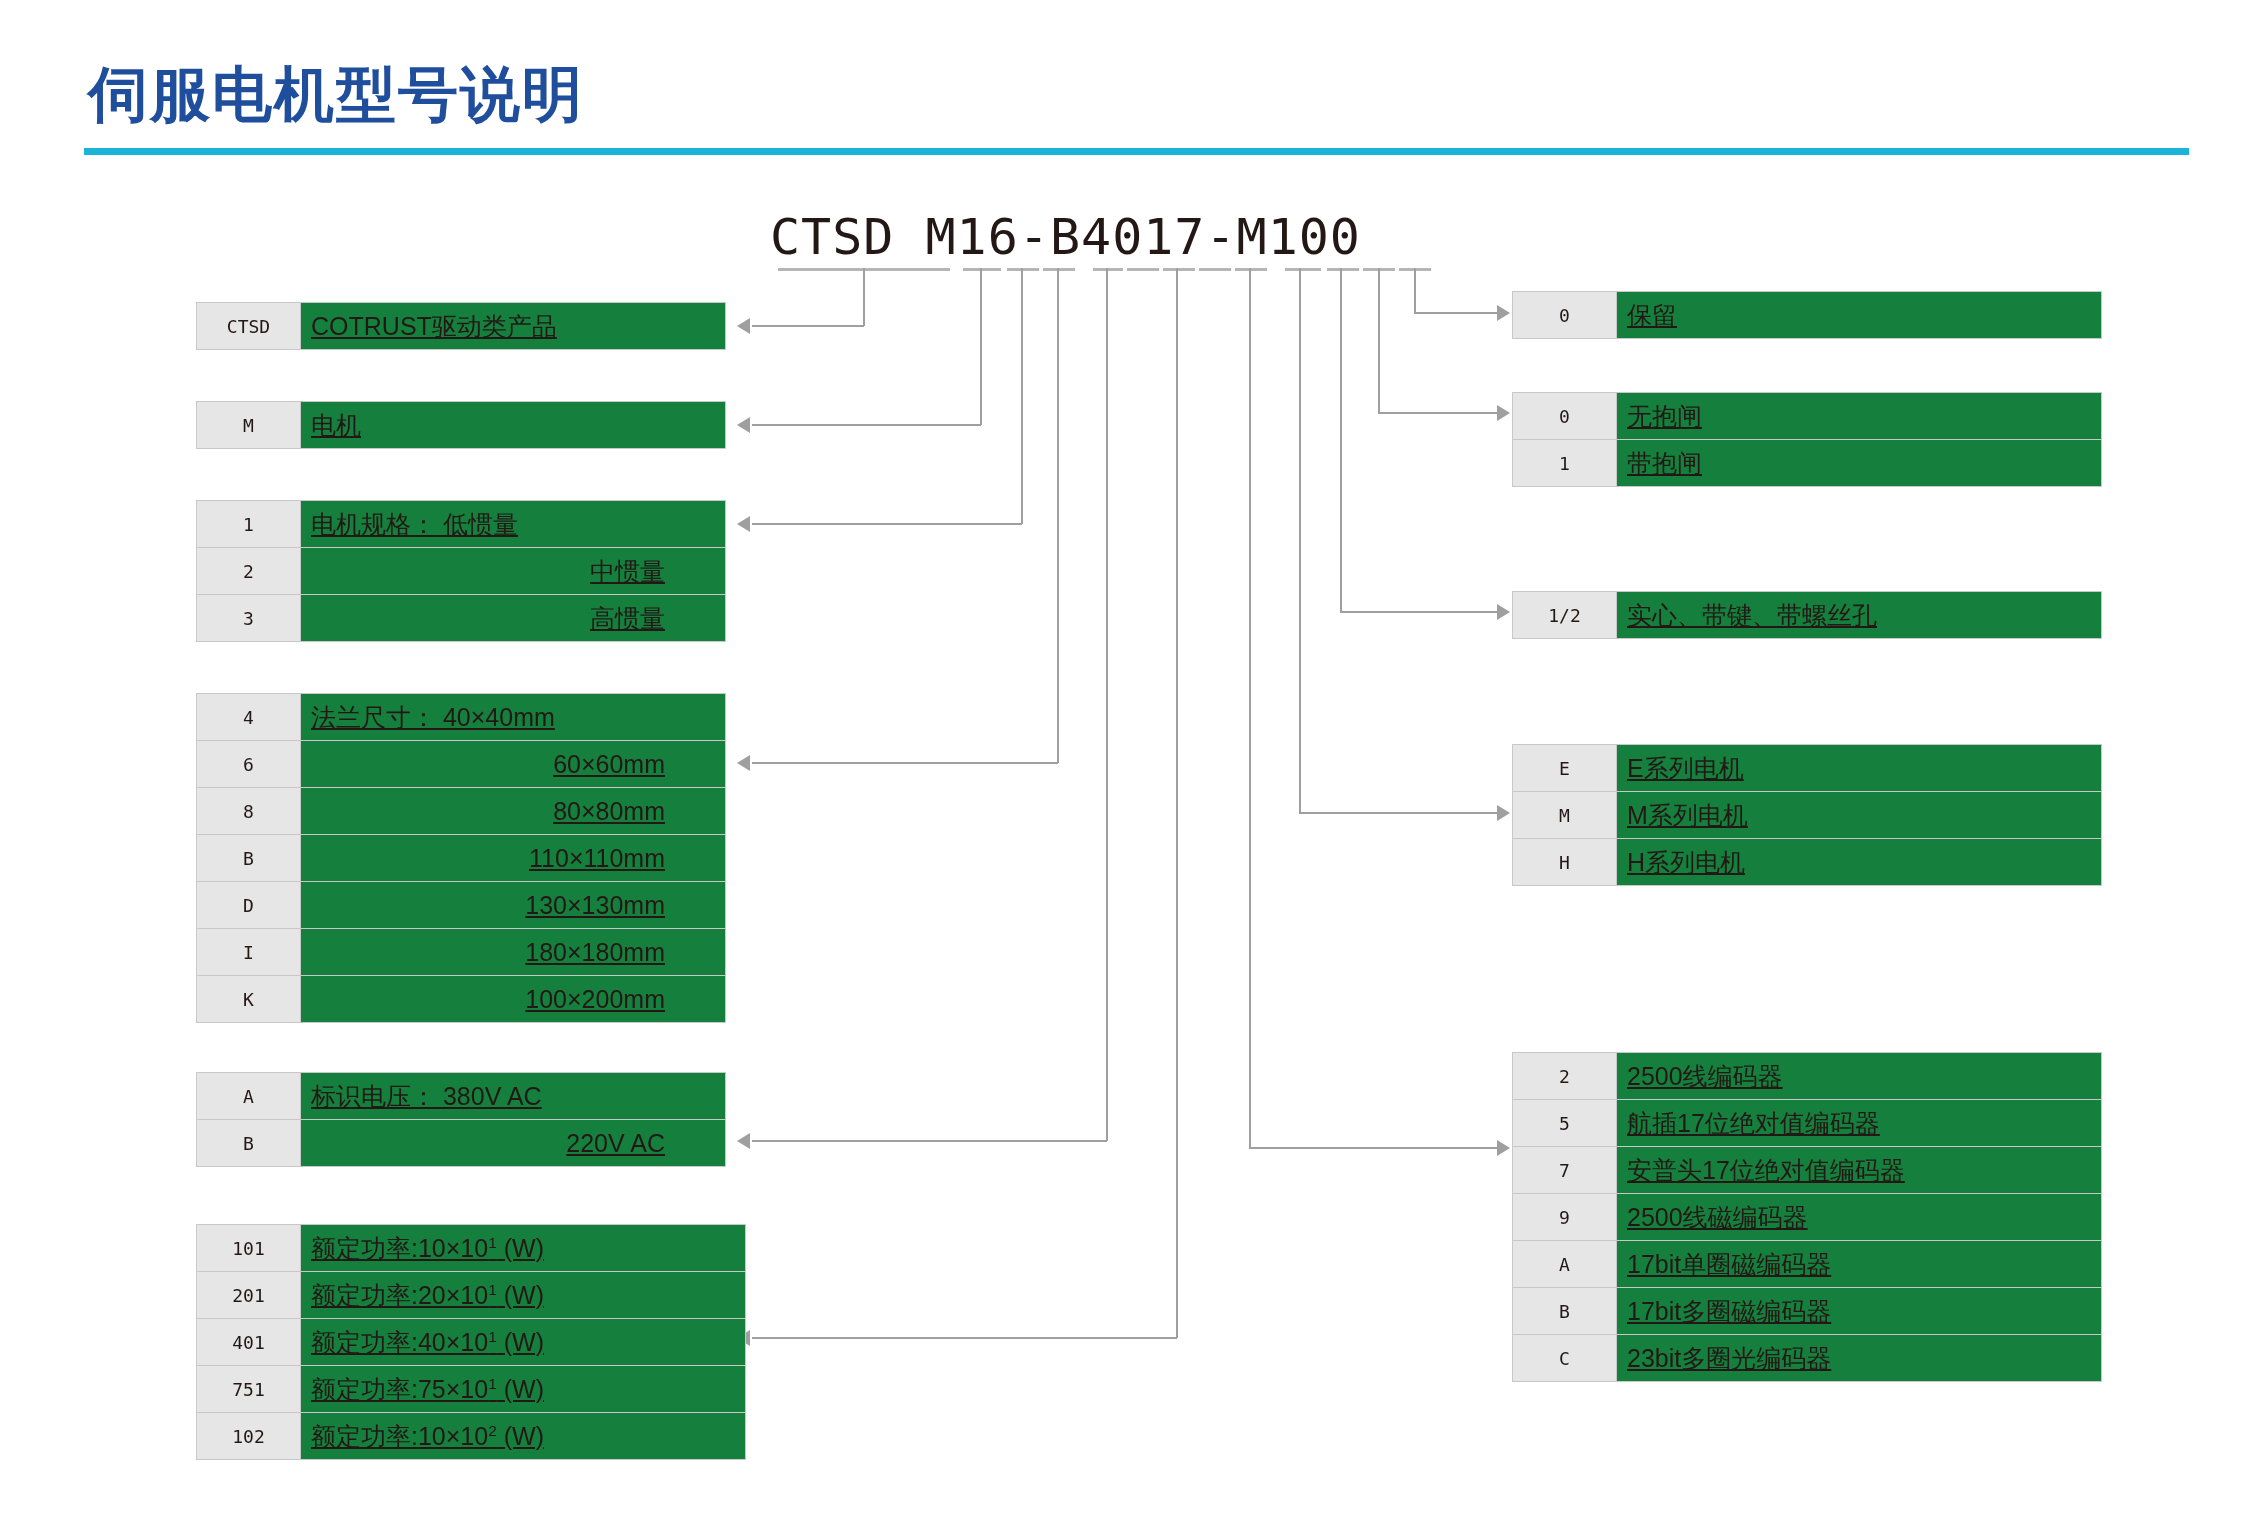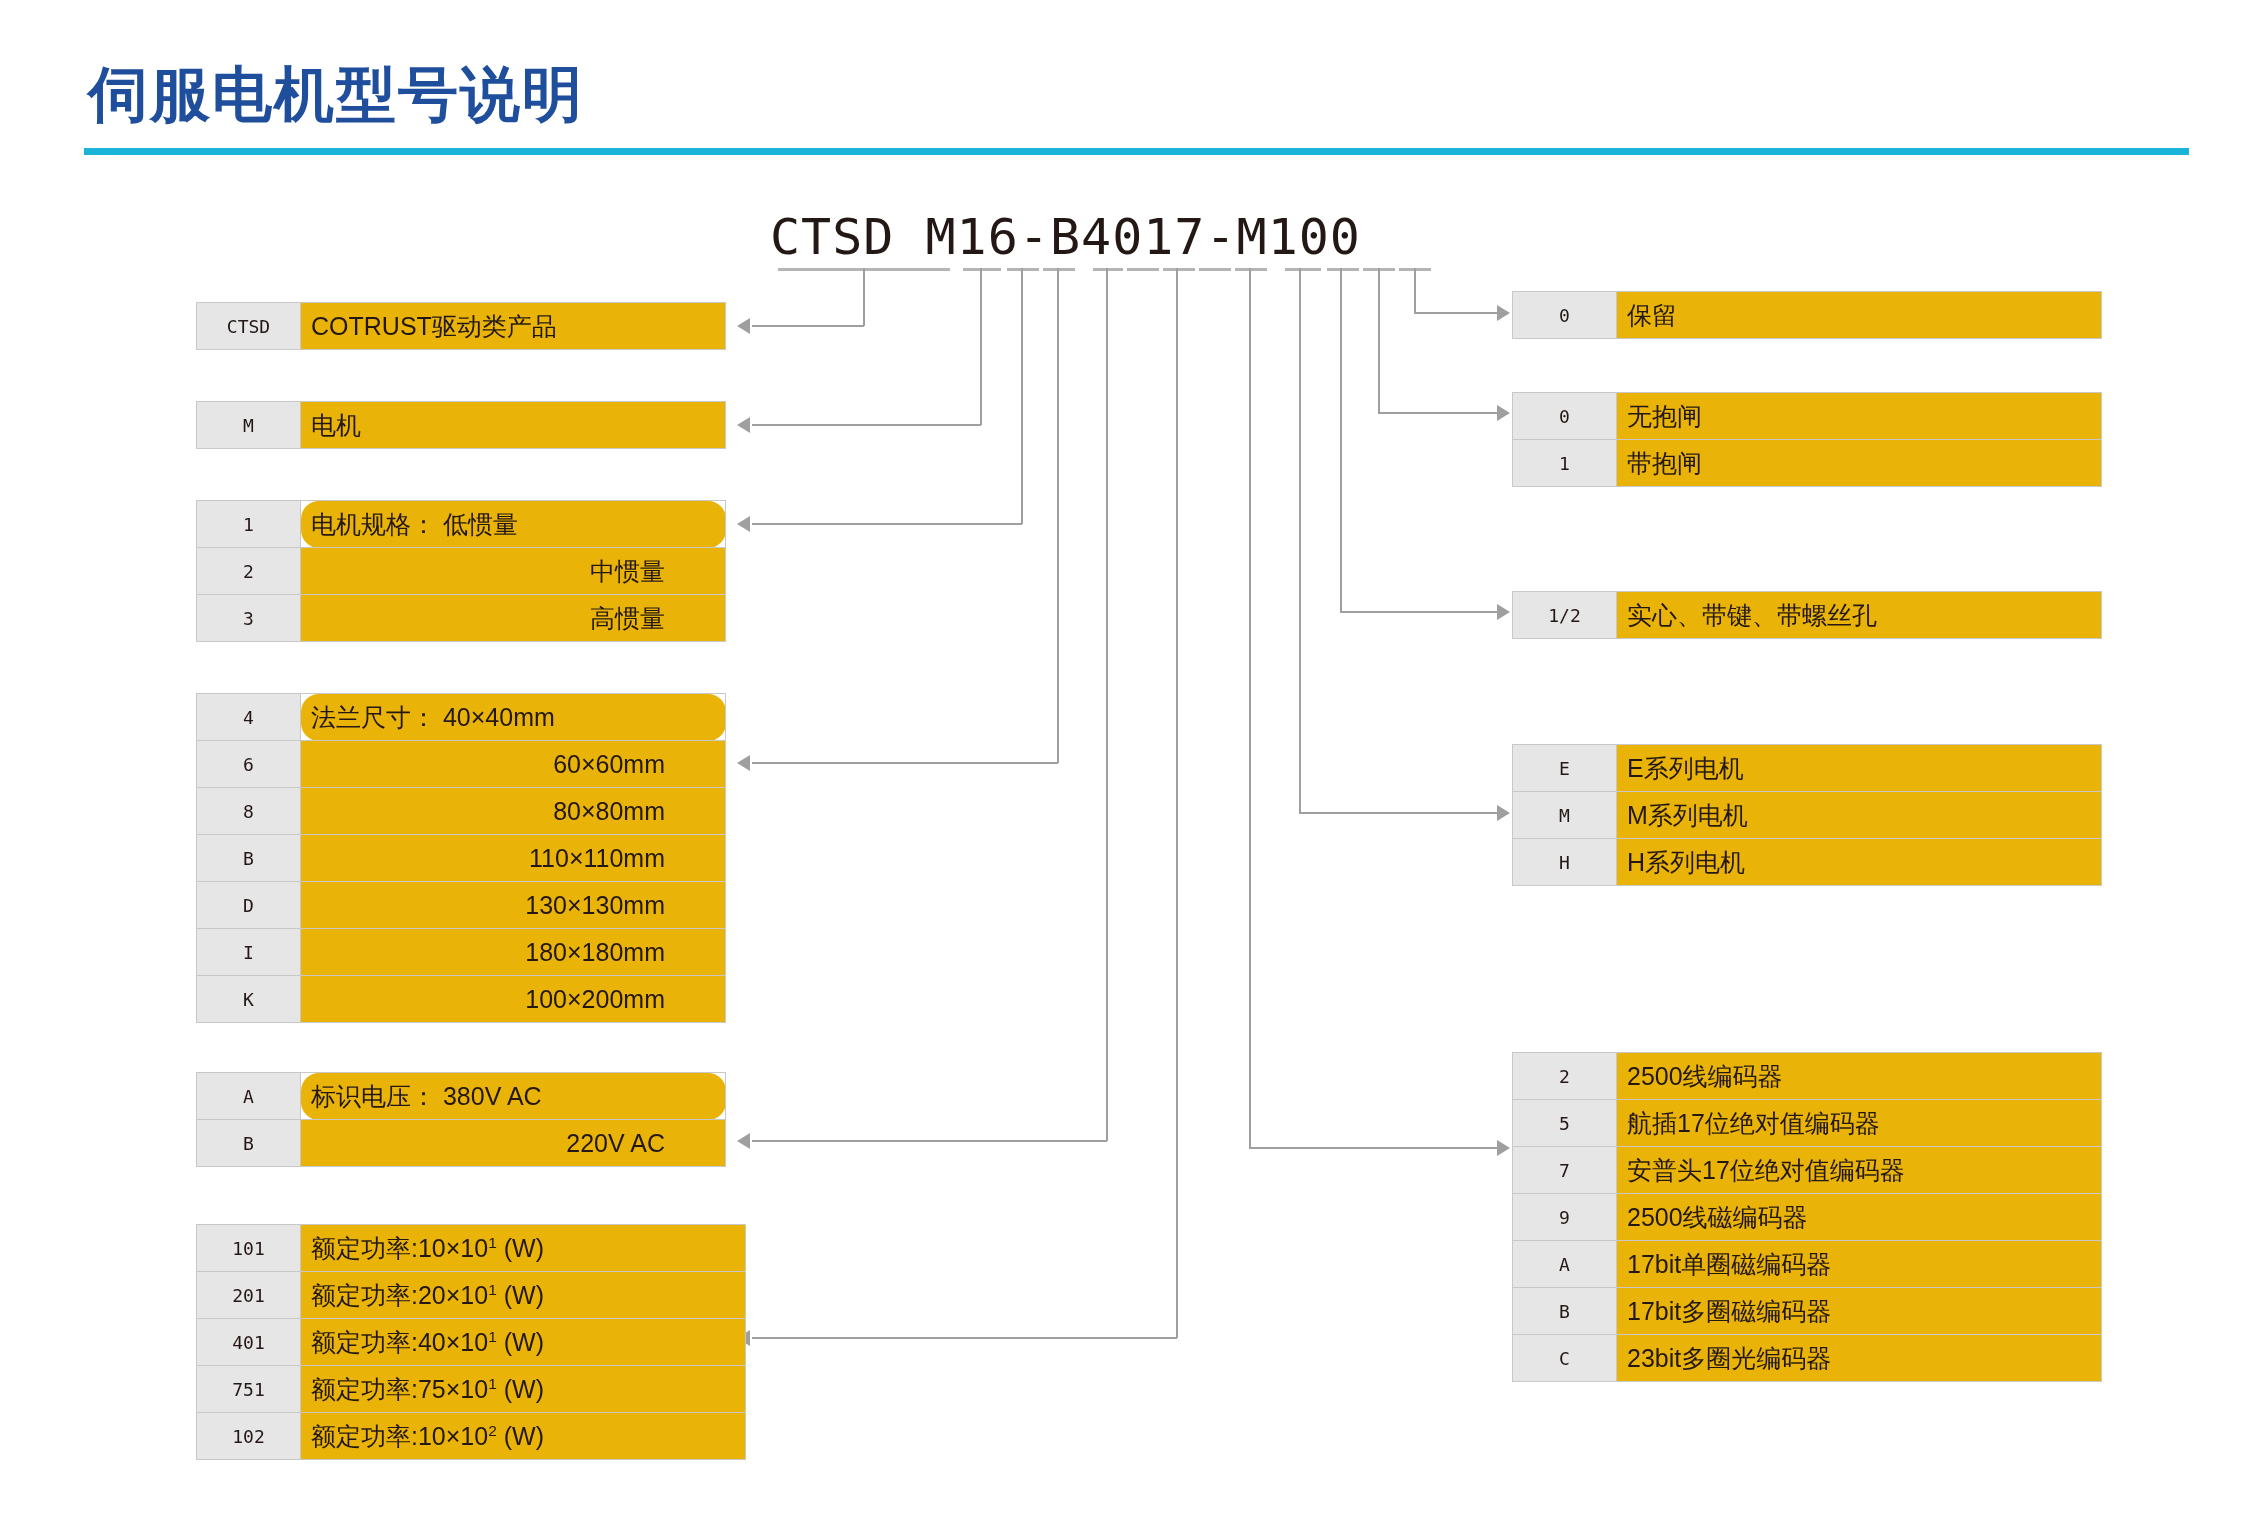--- a/index.html
+++ b/index.html
@@ -58,30 +58,30 @@
   }
   .code-table td.key {
     background: #e6e6e6;
     text-align: center;
     width: 104px;
     min-width: 104px;
     font-family: "DejaVu Sans Mono", "Liberation Mono", monospace;
     font-size: 18px;
   }
   .code-table td.val {
-    background: #eab308;
+    background: #15803d;
     text-align: left;
+    text-decoration: underline;
   }
   .code-table td.val.right {
     text-align: right;
     padding-right: 60px;
   }
   .code-table td.val.indent-head {
     text-align: left;
-    border-radius: 18px;
   }
   sup { font-size: 0.62em; vertical-align: super; }
 
   
   .ln {
     position: absolute;
     background: #9f9f9f;
   }
   .ln.h { height: 2px; }
   .ln.v { width: 2px; }

